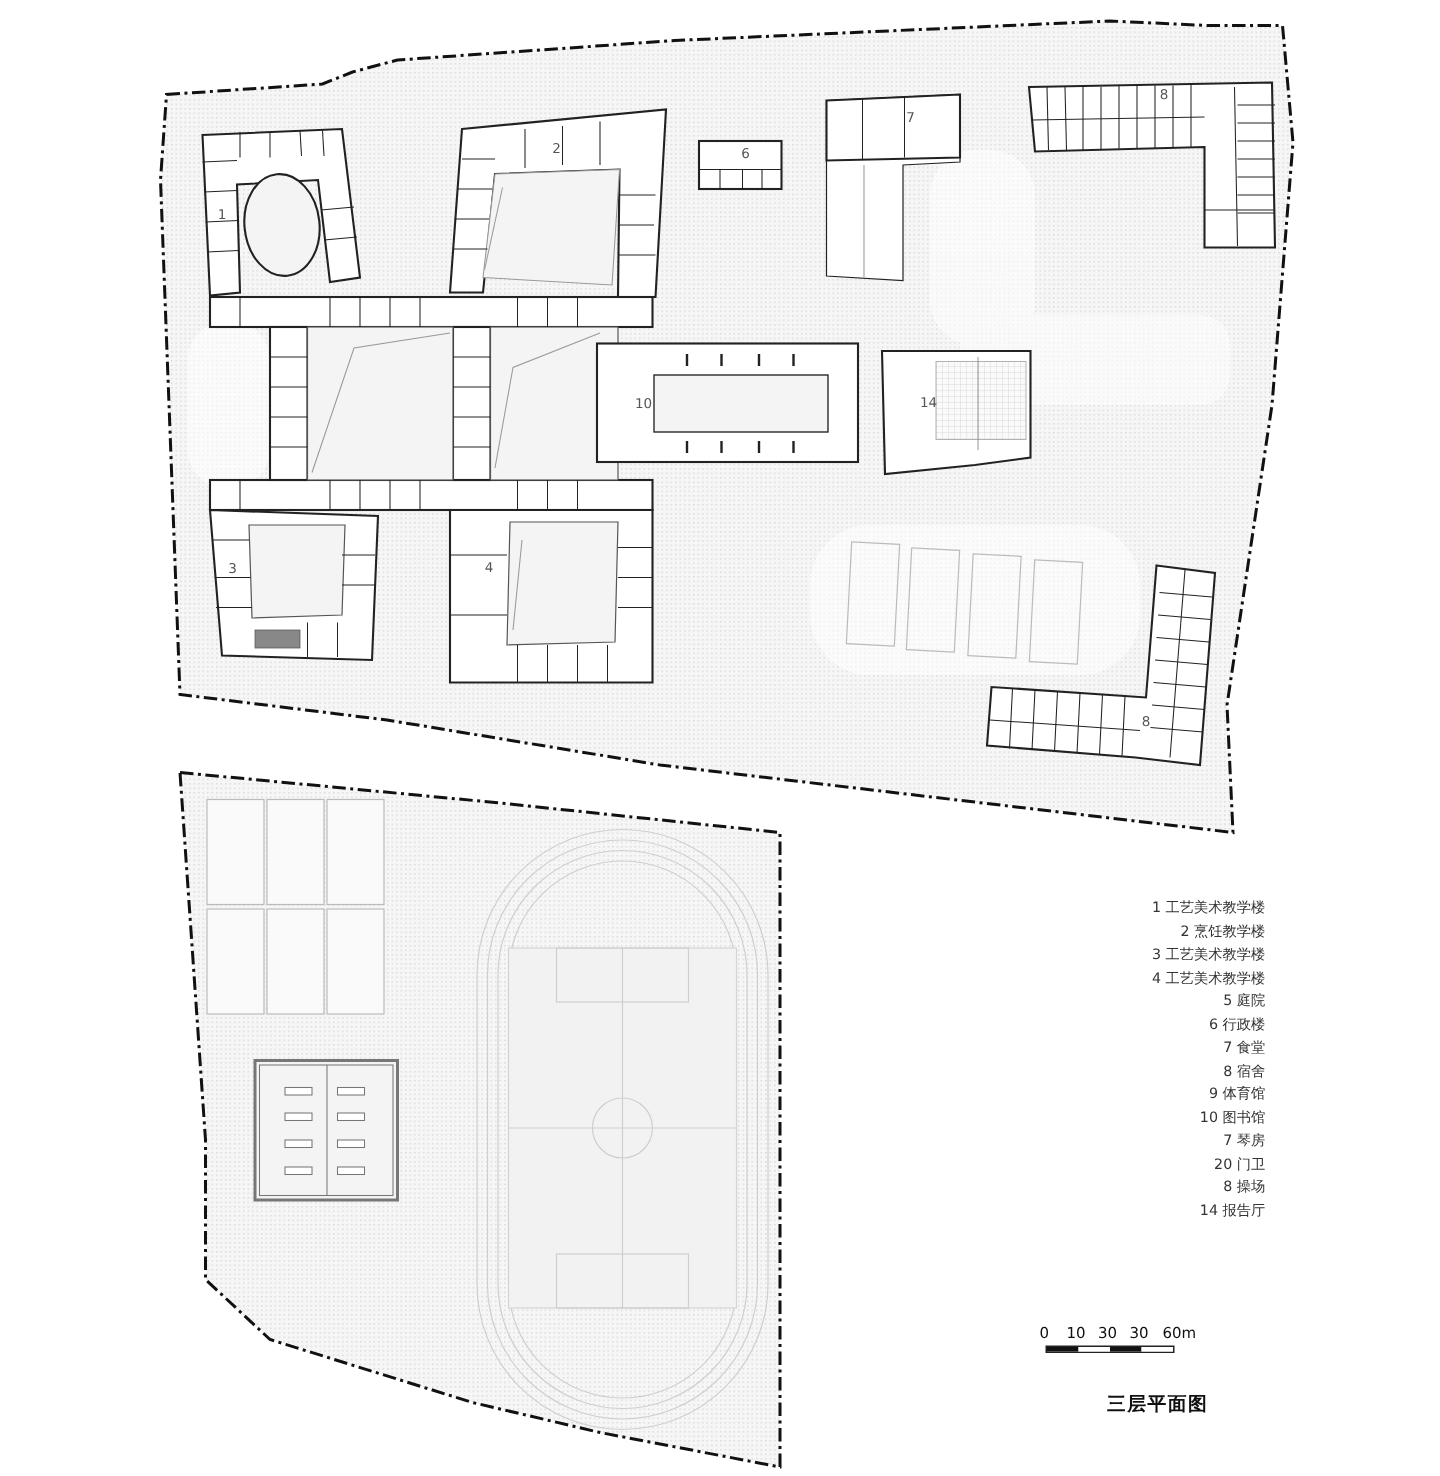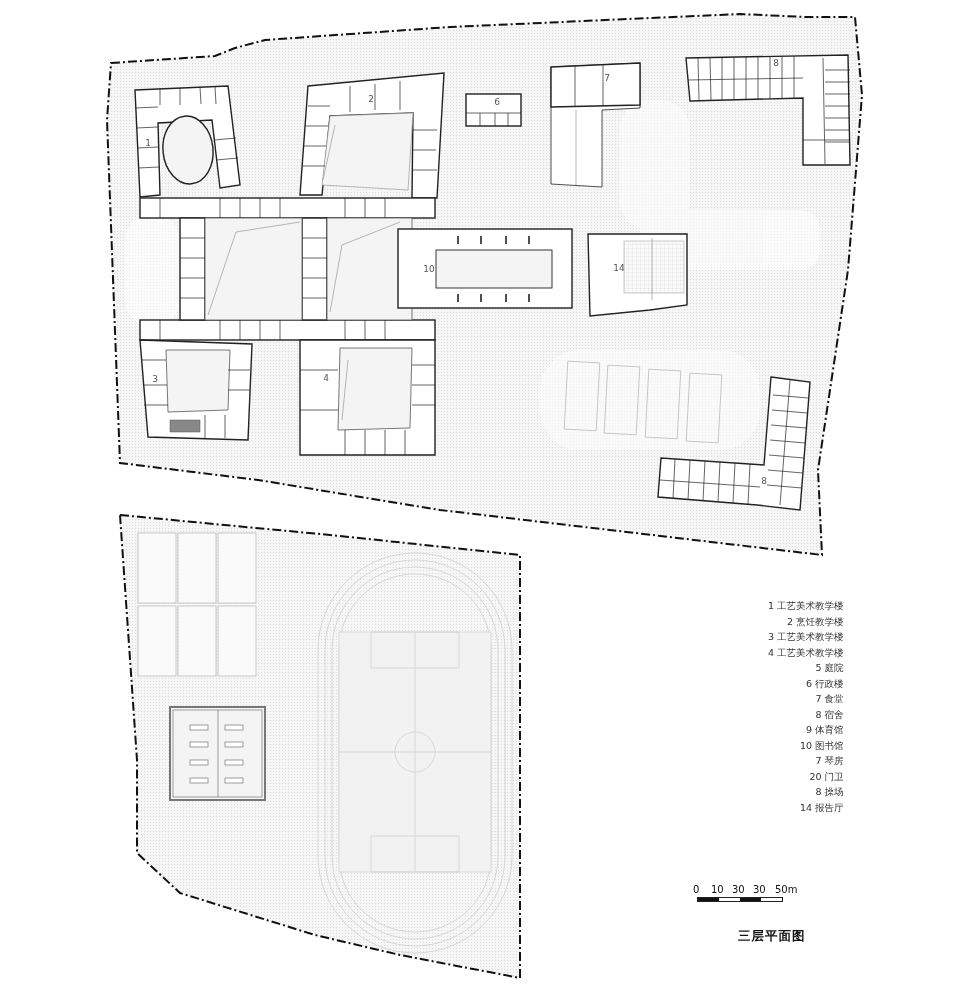--- a/index.html
+++ b/index.html
@@ -314,21 +314,21 @@
     <div class="legend-item"><span class="num">8</span><span>操场</span></div>
     <div class="legend-item"><span class="num">14</span><span>报告厅</span></div>
   </div>
 
 <div class="scalebar">
   <div class="scale-ticks">
     <span style="left:0px">0</span>
     <span style="left:18px">10</span>
     <span style="left:39px">30</span>
     <span style="left:60px">30</span>
-    <span style="left:82px">50m</span>
+    <span style="left:82px">60m</span>
   </div>
   <div class="scale-bar">
     <div class="k"></div>
       <div class="w"></div>
       <div class="k"></div>
       <div class="w"></div>
   </div>
 </div>
 
 <div class="plan-title">三层平面图</div>

